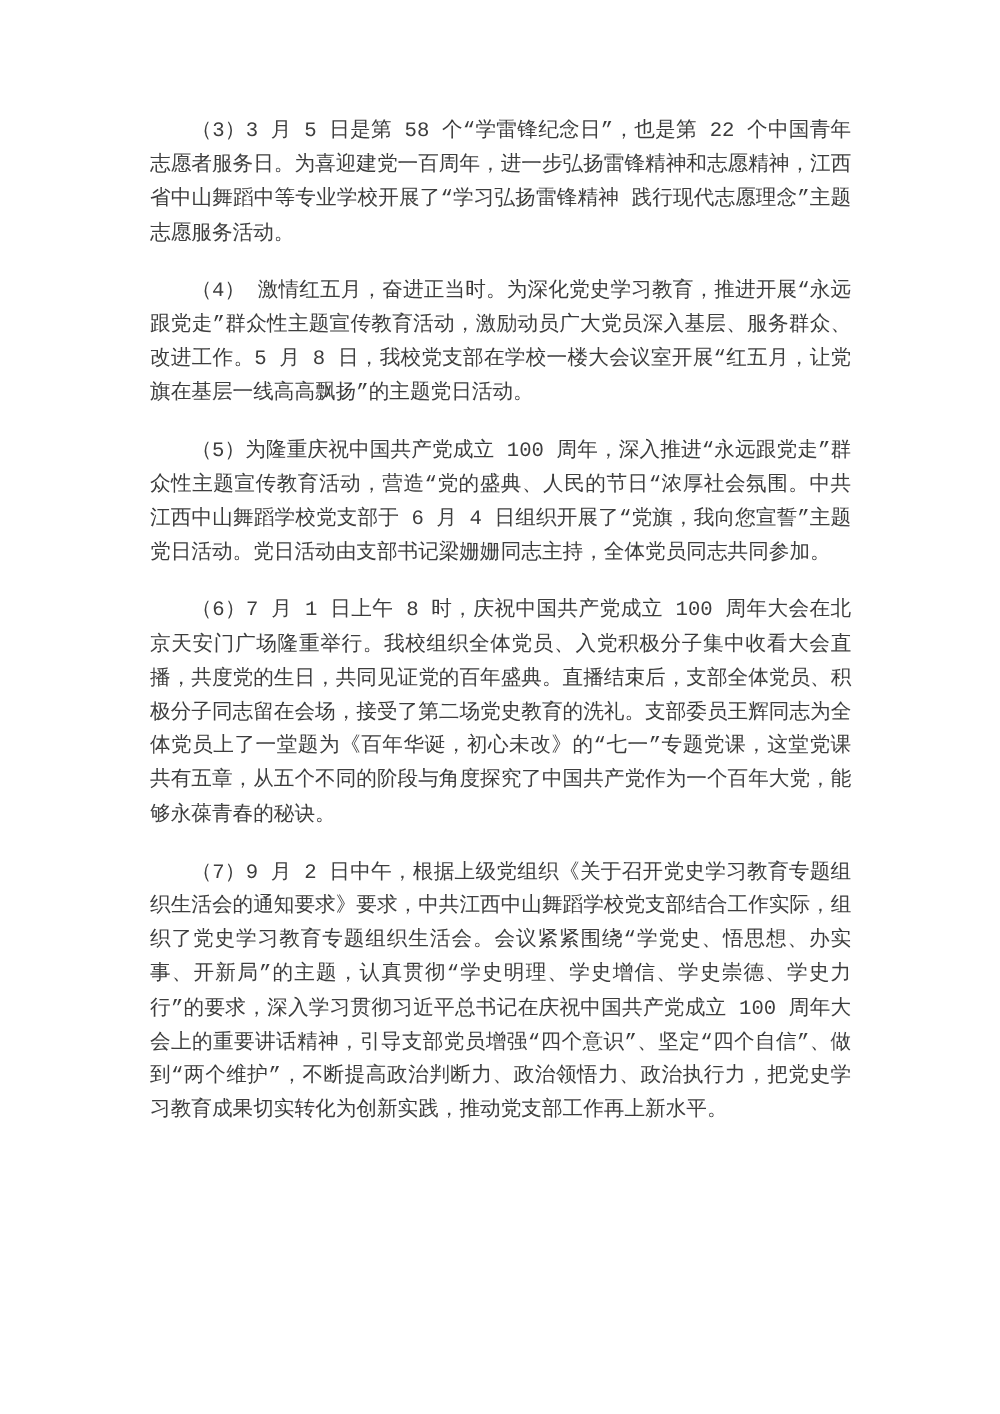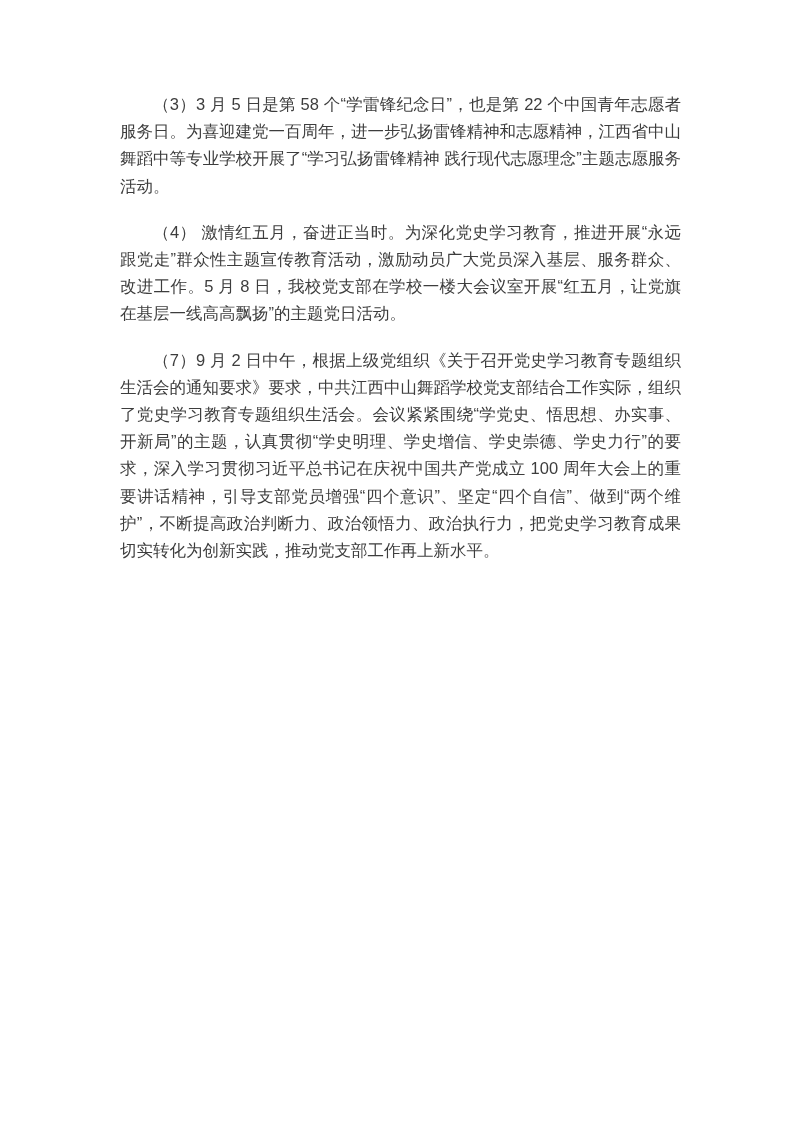--- a/index.html
+++ b/index.html
@@ -12,21 +12,21 @@
     width: 800px;
     height: 1131px;
     background: #ffffff;
     overflow: hidden;
   }
   .text-block {
     position: absolute;
     left: 120px;
     top: 91px;
     width: 561px;
-    font-family: Liberation Sans, sans-serif;
+    font-family: Liberation Mono, monospace;
     font-size: 16.5px;
     line-height: 27.2px;
     color: #3d3d3d;
     text-align: justify;
   }
   .text-block p {
     margin: 0 0 19px 0;
     text-indent: 2em;
     word-break: break-all;
   }
@@ -34,15 +34,17 @@
     margin-bottom: 0;
   }
 </style>
 </head>
 <body>
 
 <div class="page">
   <div class="text-block">
     <p>（3）3 月 5 日是第 58 个“学雷锋纪念日”，也是第 22 个中国青年志愿者服务日。为喜迎建党一百周年，进一步弘扬雷锋精神和志愿精神，江西省中山舞蹈中等专业学校开展了“学习弘扬雷锋精神 践行现代志愿理念”主题志愿服务活动。</p>
     <p>（4） 激情红五月，奋进正当时。为深化党史学习教育，推进开展“永远跟党走”群众性主题宣传教育活动，激励动员广大党员深入基层、服务群众、改进工作。5 月 8 日，我校党支部在学校一楼大会议室开展“红五月，让党旗在基层一线高高飘扬”的主题党日活动。</p>
+    <p>（5）为隆重庆祝中国共产党成立 100 周年，深入推进“永远跟党走”群众性主题宣传教育活动，营造“党的盛典、人民的节日“浓厚社会氛围。中共江西中山舞蹈学校党支部于 6 月 4 日组织开展了“党旗，我向您宣誓”主题党日活动。党日活动由支部书记梁姗姗同志主持，全体党员同志共同参加。</p>
+    <p>（6）7 月 1 日上午 8 时，庆祝中国共产党成立 100 周年大会在北京天安门广场隆重举行。我校组织全体党员、入党积极分子集中收看大会直播，共度党的生日，共同见证党的百年盛典。直播结束后，支部全体党员、积极分子同志留在会场，接受了第二场党史教育的洗礼。支部委员王辉同志为全体党员上了一堂题为《百年华诞，初心未改》的“七一”专题党课，这堂党课共有五章，从五个不同的阶段与角度探究了中国共产党作为一个百年大党，能够永葆青春的秘诀。</p>
     <p>（7）9 月 2 日中午，根据上级党组织《关于召开党史学习教育专题组织生活会的通知要求》要求，中共江西中山舞蹈学校党支部结合工作实际，组织了党史学习教育专题组织生活会。会议紧紧围绕“学党史、悟思想、办实事、开新局”的主题，认真贯彻“学史明理、学史增信、学史崇德、学史力行”的要求，深入学习贯彻习近平总书记在庆祝中国共产党成立 100 周年大会上的重要讲话精神，引导支部党员增强“四个意识”、坚定“四个自信”、做到“两个维护”，不断提高政治判断力、政治领悟力、政治执行力，把党史学习教育成果切实转化为创新实践，推动党支部工作再上新水平。</p>
   </div>
 </div>
 
 </body></html>

